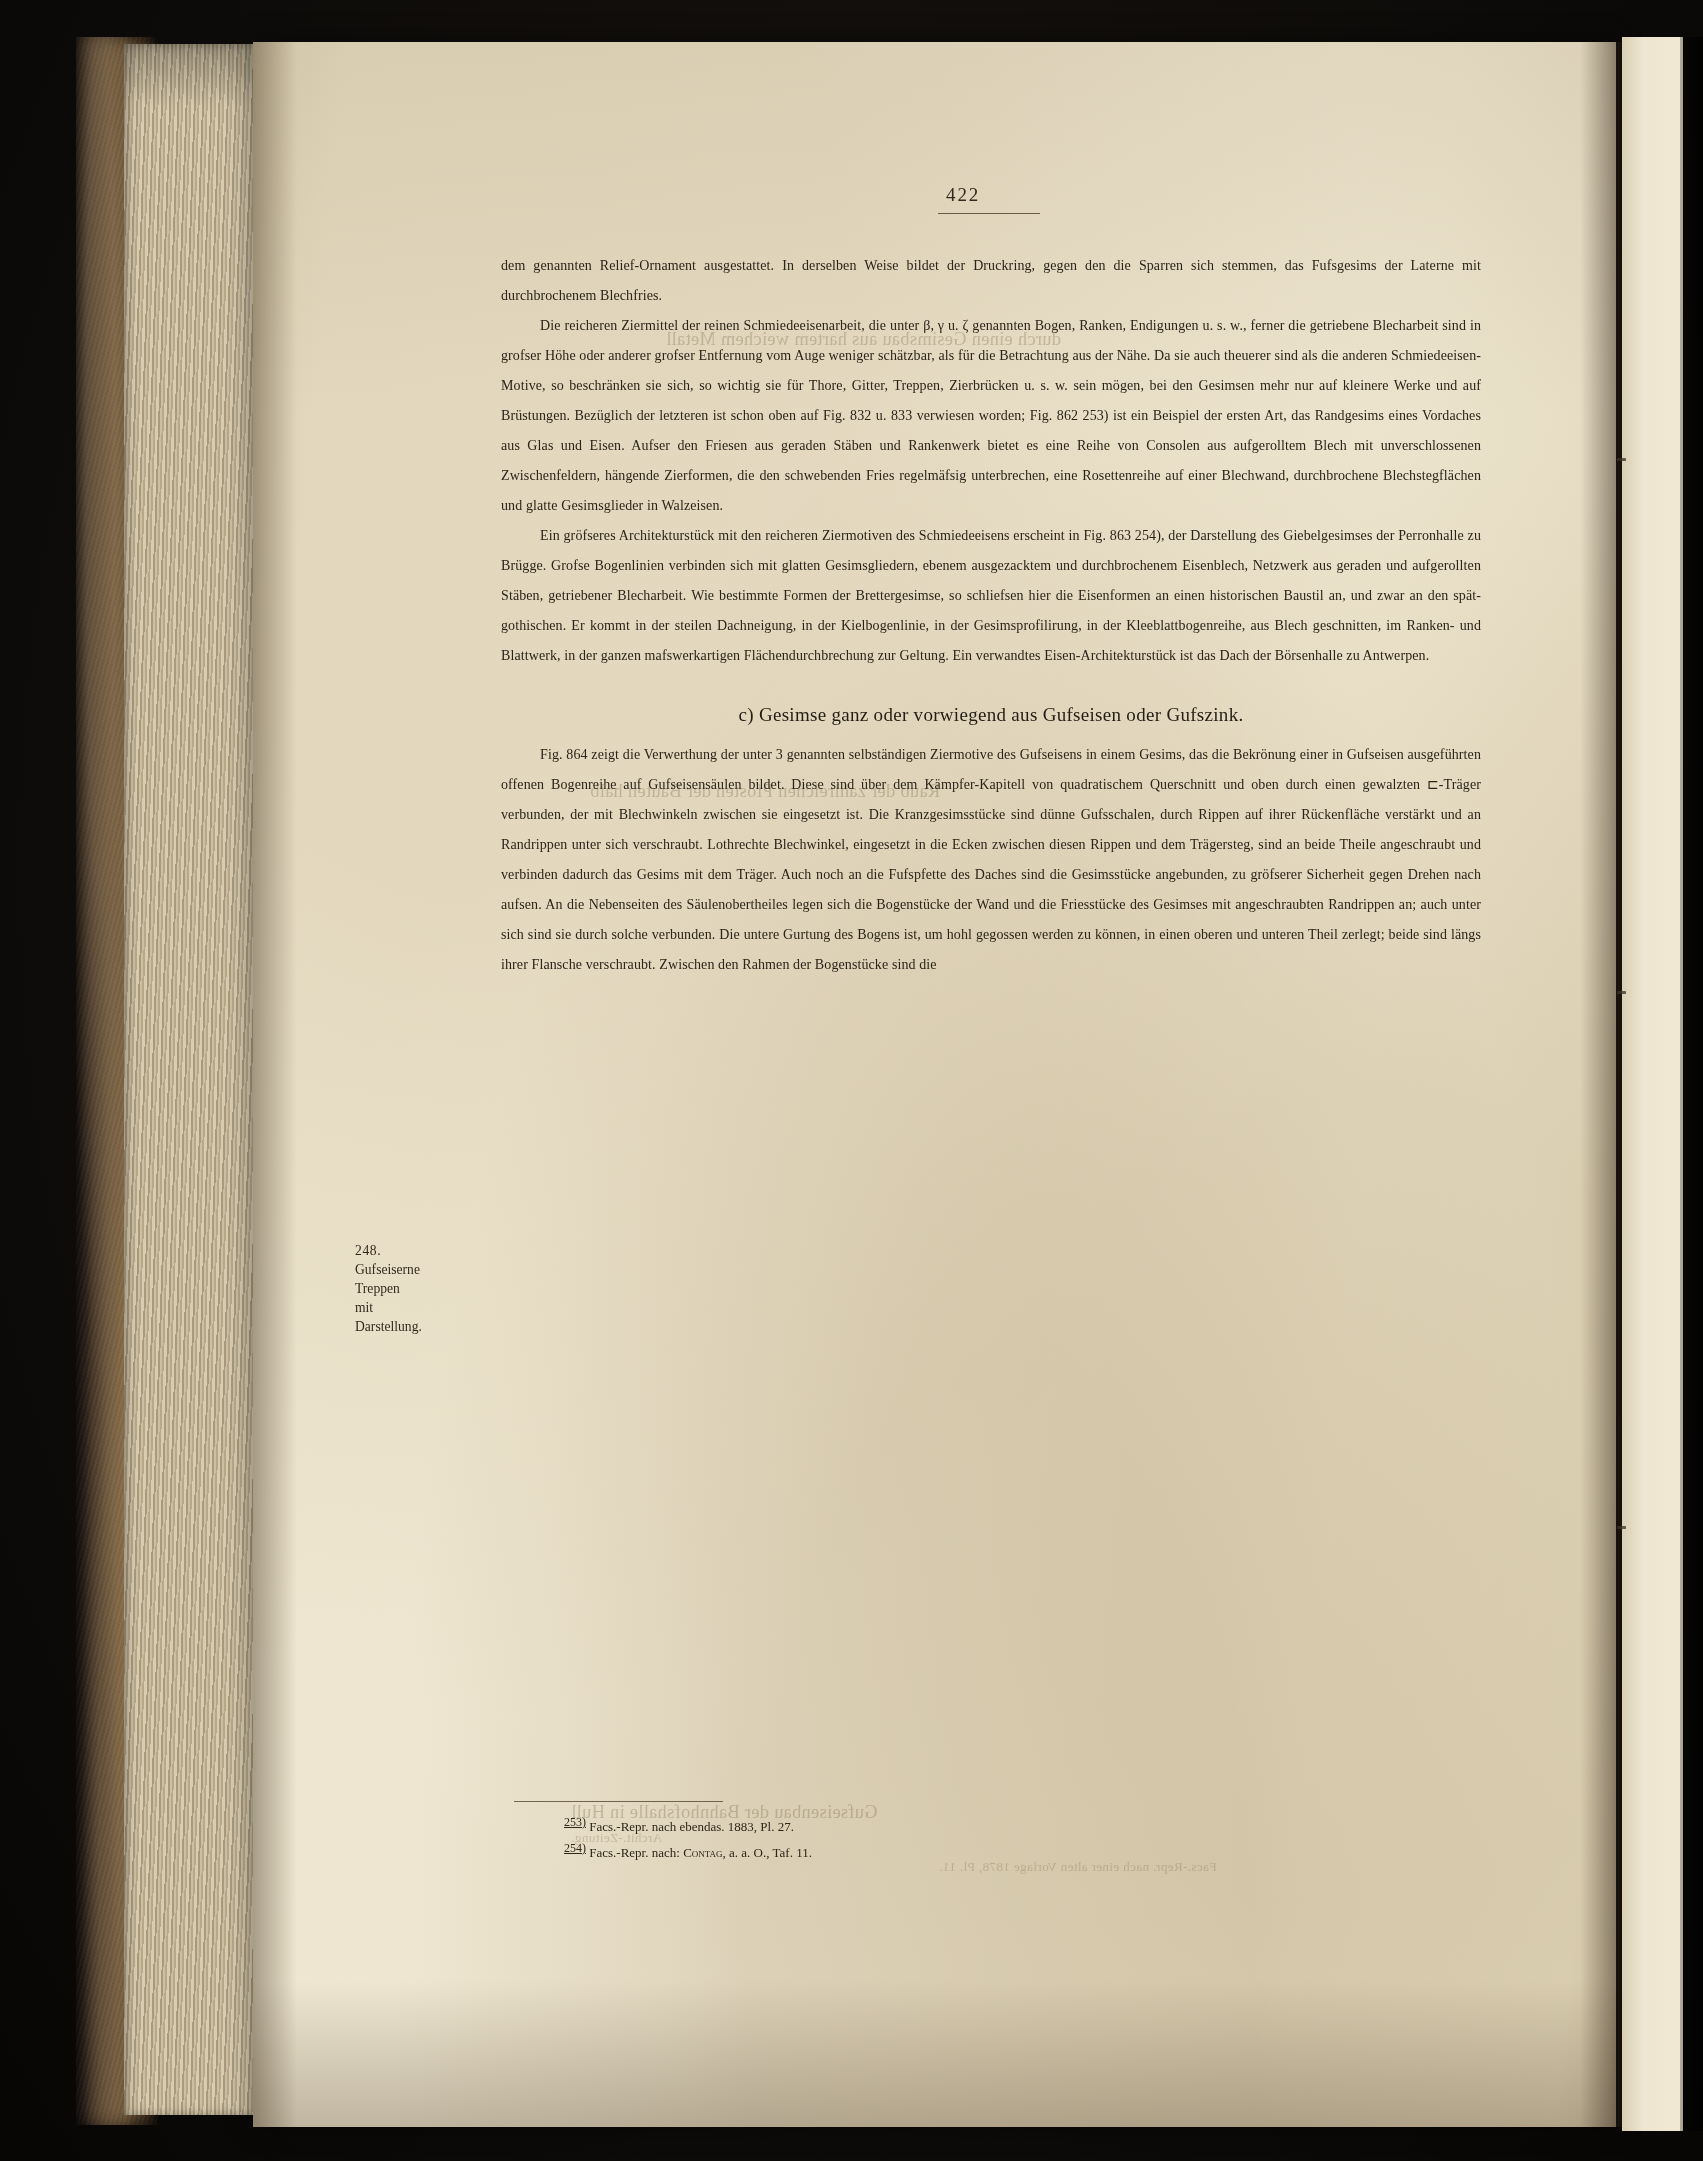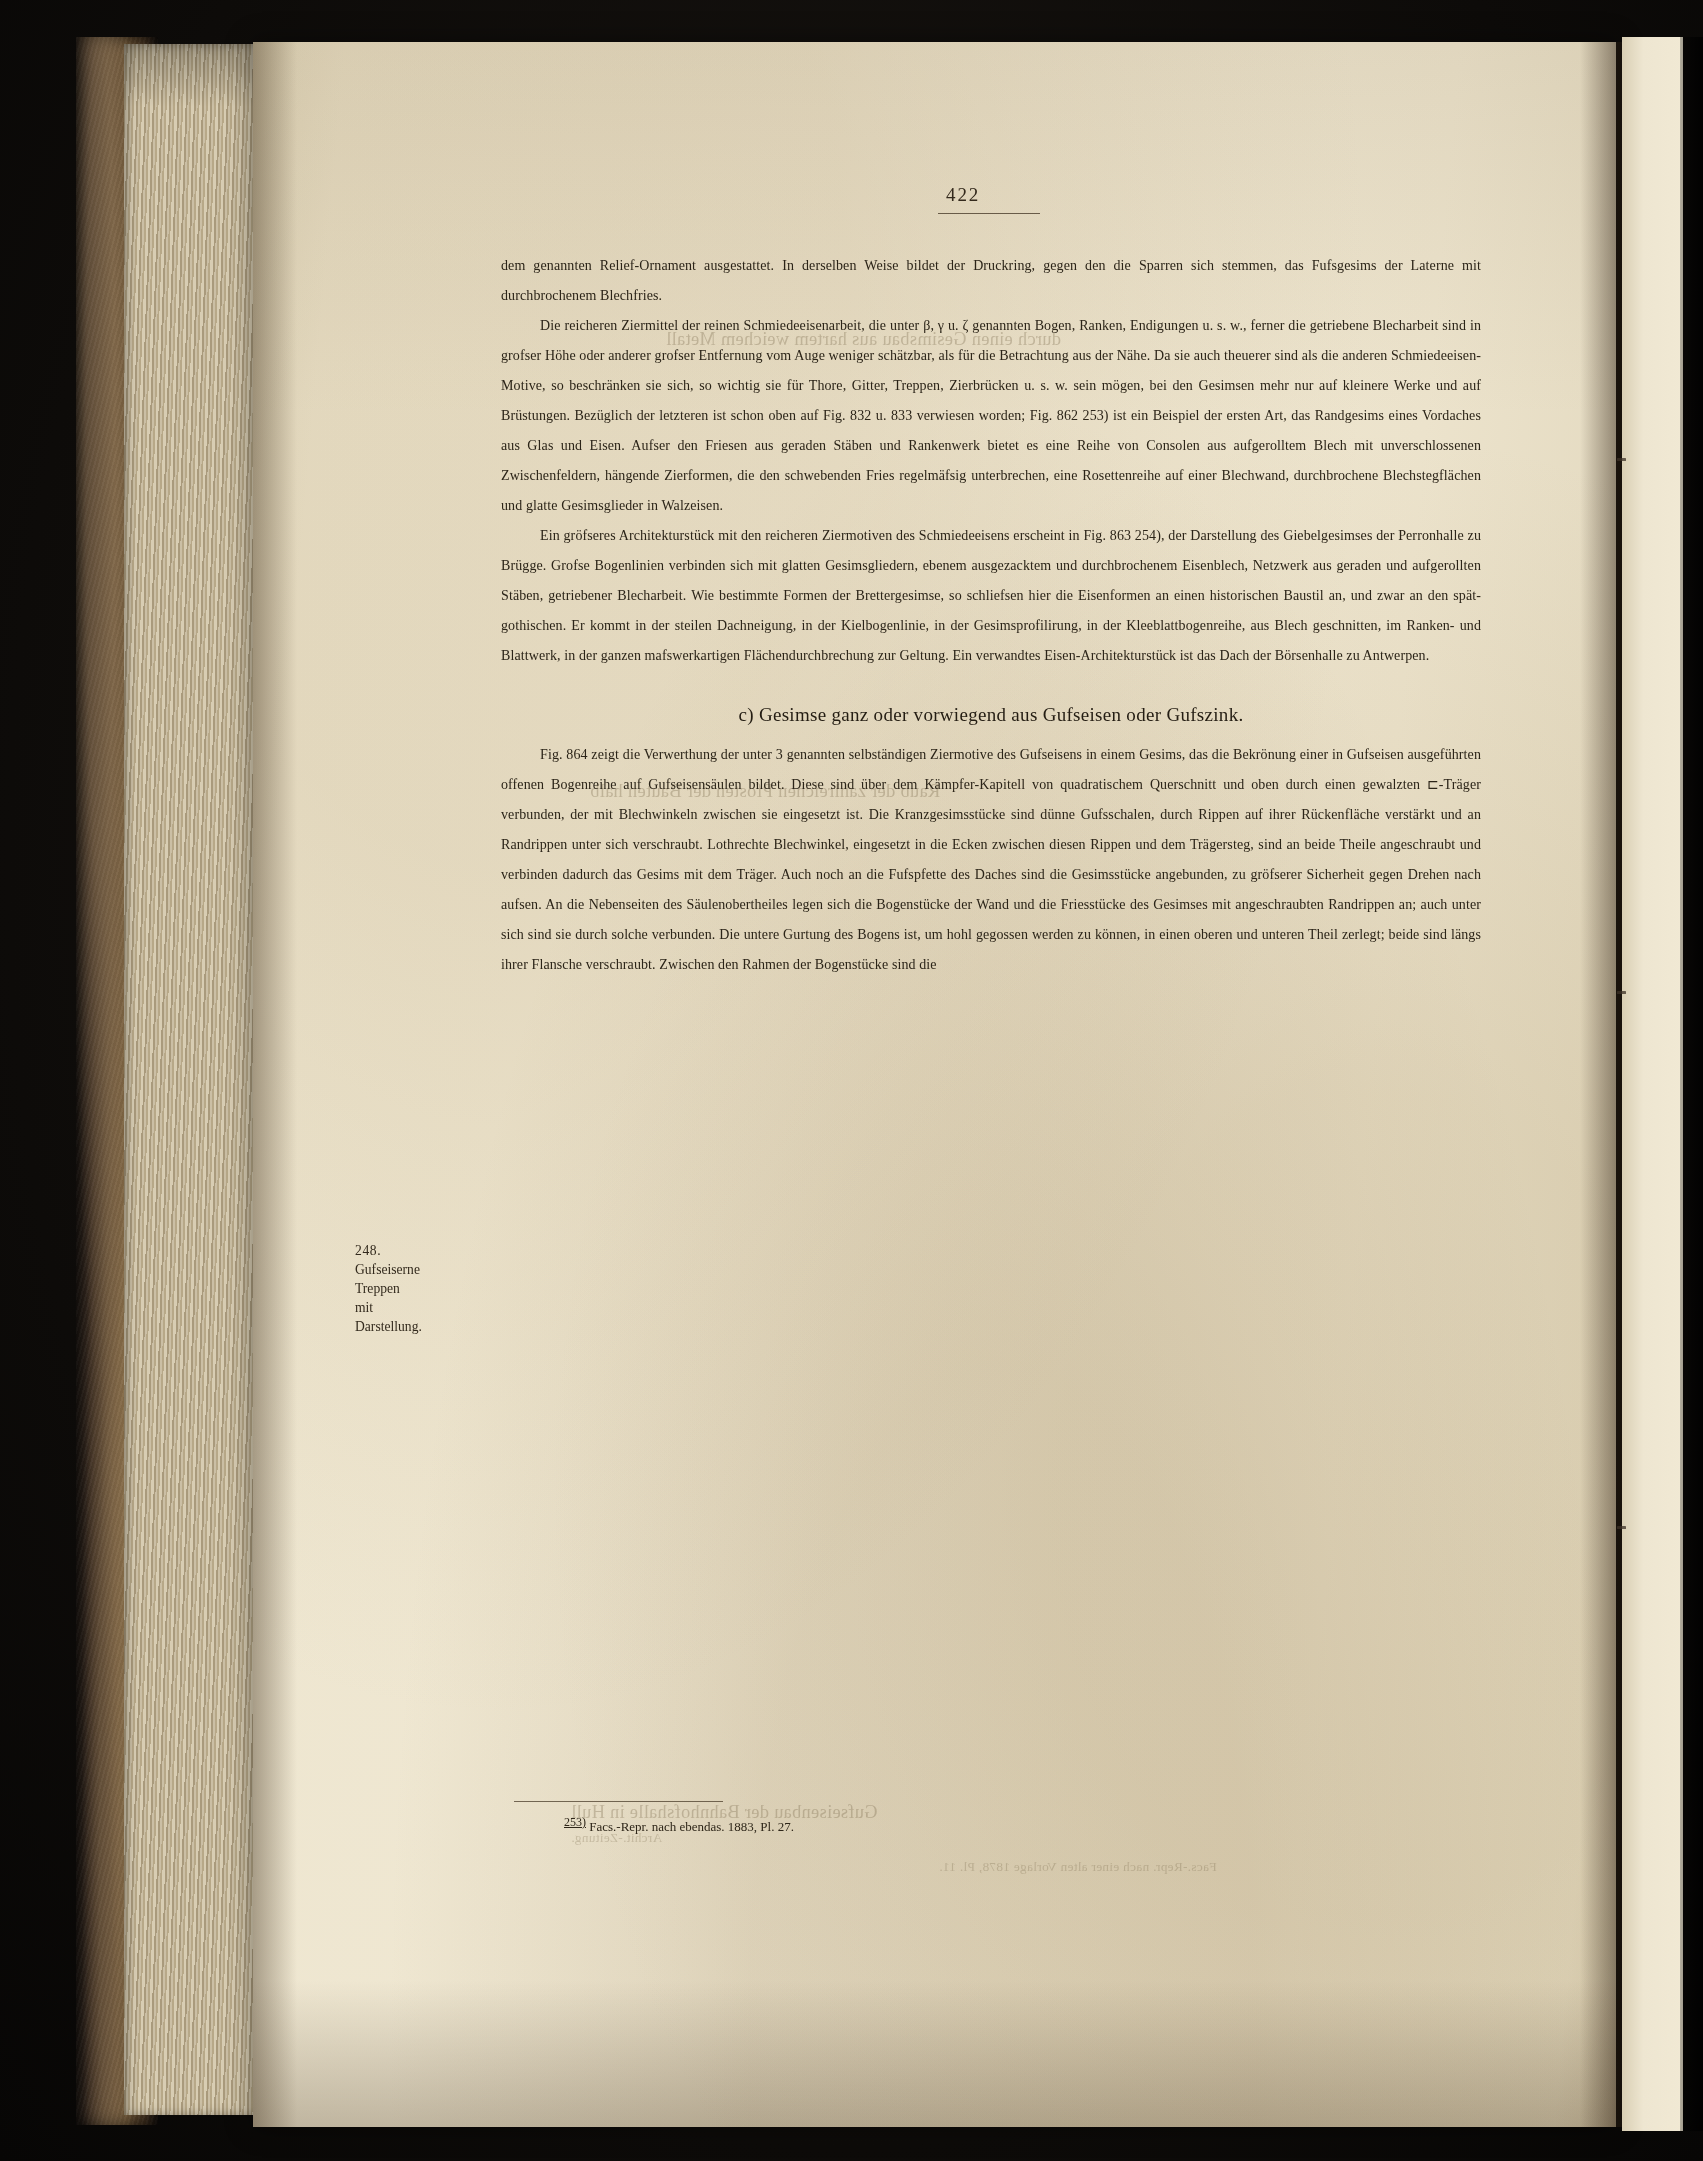--- a/index.html
+++ b/index.html
@@ -264,20 +264,24 @@
 
   <p class="body indent">Fig. 864 zeigt die Verwerthung der unter 3 genannten selbständigen Ziermotive des Gufseisens in einem Gesims, das die Bekrönung einer in Gufseisen ausgeführten offenen Bogenreihe auf Gufseisensäulen bildet.  Diese sind über dem Kämpfer-Kapitell von quadratischem Querschnitt und oben durch einen gewalzten ⊏-Träger verbunden, der mit Blechwinkeln zwischen sie eingesetzt ist.  Die Kranzgesimsstücke sind dünne Gufsschalen, durch Rippen auf ihrer Rückenfläche verstärkt und an Randrippen unter sich verschraubt.  Lothrechte Blechwinkel, eingesetzt in die Ecken zwischen diesen Rippen und dem Trägersteg, sind an beide Theile angeschraubt und verbinden dadurch das Gesims mit dem Träger.  Auch noch an die Fufspfette des Daches sind die Gesimsstücke angebunden, zu gröfserer Sicherheit gegen Drehen nach aufsen.  An die Nebenseiten des Säulenobertheiles legen sich die Bogenstücke der Wand und die Friesstücke des Gesimses mit angeschraubten Randrippen an; auch unter sich sind sie durch solche verbunden.  Die untere Gurtung des Bogens ist, um hohl gegossen werden zu können, in einen oberen und unteren Theil zerlegt; beide sind längs ihrer Flansche verschraubt.  Zwischen den Rahmen der Bogenstücke sind die</p>
 </div>
 
 <div class="fn-rule"></div>
 <div class="footnotes">
   <div>
     <sup>253)</sup>
     <span>Facs.-Repr. nach ebendas. 1883, Pl. 27.</span>
   </div>
+  <div>
+    <sup>254)</sup>
+    <span>Facs.-Repr. nach: </span><span class="sc">Contag</span><span>, a. a. O., Taf. 11.</span>
+  </div>
 </div>
 
 <div class="gutter"></div>
 <div class="right-leaf"></div>
 <div class="right-edge-dark"></div>
 
 <div class="nick" style="left:1617px; top:458px; width:9px; height:3.2px;"></div>
 <div class="nick" style="left:1617px; top:991px; width:9px; height:3.2px;"></div>
 <div class="nick" style="left:1617px; top:1526px; width:9px; height:3.2px;"></div>
 

